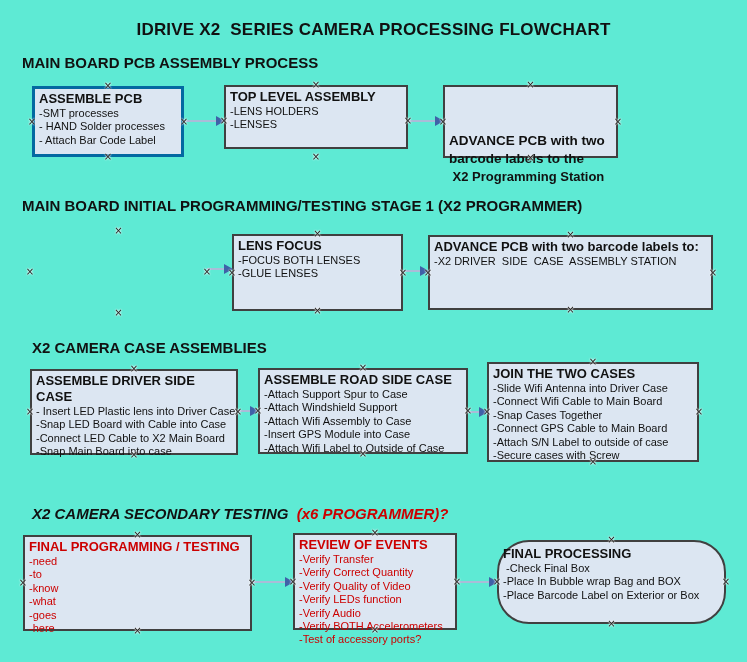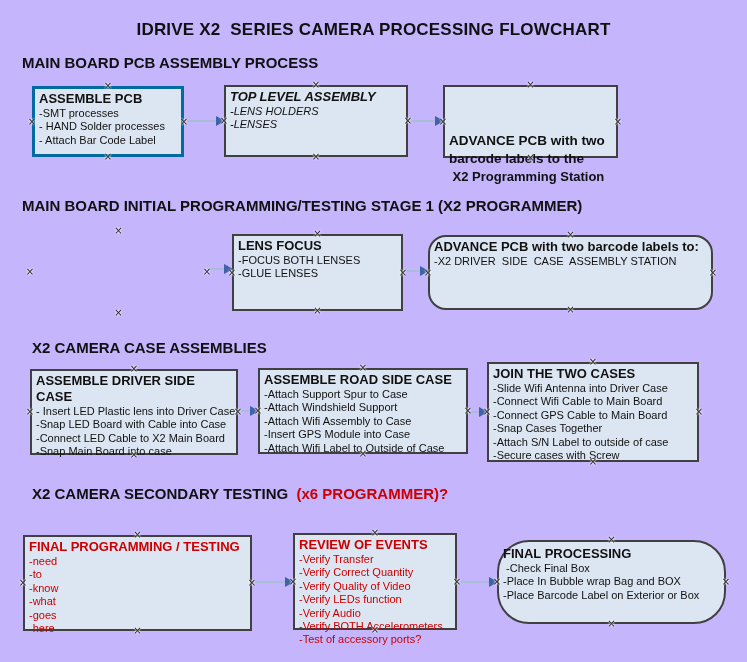--- a/index.html
+++ b/index.html
@@ -1,17 +1,17 @@
 <!DOCTYPE html>
 <html><head>
 <meta charset="utf-8">
 <style>
   html,body{margin:0;padding:0;background:#fff;}
   .page{
-    position:relative;width:747px;height:662px;background:#c4b5fd;
+    position:relative;width:747px;height:662px;background:#5eead4;
     font-family:"Liberation Sans",sans-serif;color:#111;overflow:hidden;
   }
   .doc-title{
     position:absolute;top:20px;left:0;width:100%;text-align:center;
     font-size:17px;font-weight:bold;white-space:pre;letter-spacing:.2px;
   }
   .sec-header{
     position:absolute;font-size:15px;font-weight:bold;white-space:pre;
   }
   .sec-header .red-part{color:#cc0000;}
@@ -40,48 +40,48 @@
 </head>
 <body>
 
 <div class="page">
 
   <div class="doc-title">IDRIVE X2  SERIES CAMERA PROCESSING FLOWCHART</div>
 
   <div class="sec-header" style="left:22px;top:54px;">MAIN BOARD PCB ASSEMBLY PROCESS</div>
   <div class="sec-header" style="left:22px;top:197px;">MAIN BOARD INITIAL PROGRAMMING/TESTING STAGE 1 (X2 PROGRAMMER)</div>
   <div class="sec-header" style="left:32px;top:339px;">X2 CAMERA CASE ASSEMBLIES</div>
-  <div class="sec-header" style="left:32px;top:485px;"><span>X2 CAMERA SECONDARY TESTING  </span><span class="red-part">(x6 PROGRAMMER)?</span></div>
+  <div class="sec-header" style="left:32px;top:505px;font-style:italic;"><span>X2 CAMERA SECONDARY TESTING  </span><span class="red-part">(x6 PROGRAMMER)?</span></div>
 
   <div class="fc-box gray-border" style="left:32px;top:86px;width:152px;height:71px;">
     <div class="bx-title">ASSEMBLE PCB</div>
     <div class="bx-item">-SMT processes</div>
     <div class="bx-item">- HAND Solder processes</div>
     <div class="bx-item">- Attach Bar Code Label</div>
   </div>
 
-  <div class="fc-box" style="left:224px;top:85px;width:184px;height:72px;font-style:italic;">
+  <div class="fc-box" style="left:224px;top:85px;width:184px;height:64px;">
     <div class="bx-title">TOP LEVEL ASSEMBLY</div>
     <div class="bx-item">-LENS HOLDERS</div>
     <div class="bx-item">-LENSES</div>
   </div>
 
   <div class="fc-box bold-items" style="left:443px;top:85px;width:175px;height:73px;padding-top:5px;">
     <div class="bx-title" style="line-height:18px;font-size:13.5px;margin-top:40px;">ADVANCE PCB with two barcode labels to the</div>
     <div class="bx-item"> X2 Programming Station</div>
   </div>
 
 
   <div class="fc-box" style="left:232px;top:234px;width:171px;height:77px;">
     <div class="bx-title">LENS FOCUS</div>
     <div class="bx-item">-FOCUS BOTH LENSES</div>
     <div class="bx-item">-GLUE LENSES</div>
   </div>
 
-  <div class="fc-box" style="left:428px;top:235px;width:285px;height:75px;border-radius:18px;">
+  <div class="fc-box" style="left:428px;top:235px;width:285px;height:75px;">
     <div class="bx-title">ADVANCE PCB with two barcode labels to:</div>
     <div class="bx-item">-X2 DRIVER  SIDE  CASE  ASSEMBLY STATION</div>
   </div>
 
   <div class="fc-box" style="left:30px;top:369px;width:208px;height:86px;">
     <div class="bx-title">ASSEMBLE DRIVER SIDE CASE</div>
     <div class="bx-item">- Insert LED Plastic lens into Driver Case</div>
     <div class="bx-item">-Snap LED Board with Cable into Case</div>
     <div class="bx-item">-Connect LED Cable to X2 Main Board</div>
     <div class="bx-item">-Snap Main Board into case</div>
@@ -93,22 +93,22 @@
     <div class="bx-item">-Attach Windshield Support</div>
     <div class="bx-item">-Attach Wifi Assembly to Case</div>
     <div class="bx-item">-Insert GPS Module into Case</div>
     <div class="bx-item">-Attach Wifi Label to Outside of Case</div>
   </div>
 
   <div class="fc-box" style="left:487px;top:362px;width:212px;height:100px;">
     <div class="bx-title">JOIN THE TWO CASES</div>
     <div class="bx-item">-Slide Wifi Antenna into Driver Case</div>
     <div class="bx-item">-Connect Wifi Cable to Main Board</div>
+    <div class="bx-item">-Snap Cases Together</div>
     <div class="bx-item">-Connect GPS Cable to Main Board</div>
-    <div class="bx-item">-Snap Cases Together</div>
     <div class="bx-item">-Attach S/N Label to outside of case</div>
     <div class="bx-item">-Secure cases with Screw</div>
   </div>
 
   <div class="fc-box red-box" style="left:23px;top:535px;width:229px;height:96px;">
     <div class="bx-title">FINAL PROGRAMMING / TESTING</div>
     <div class="bx-item">-need</div>
     <div class="bx-item">-to</div>
     <div class="bx-item">-know</div>
     <div class="bx-item">-what</div>

